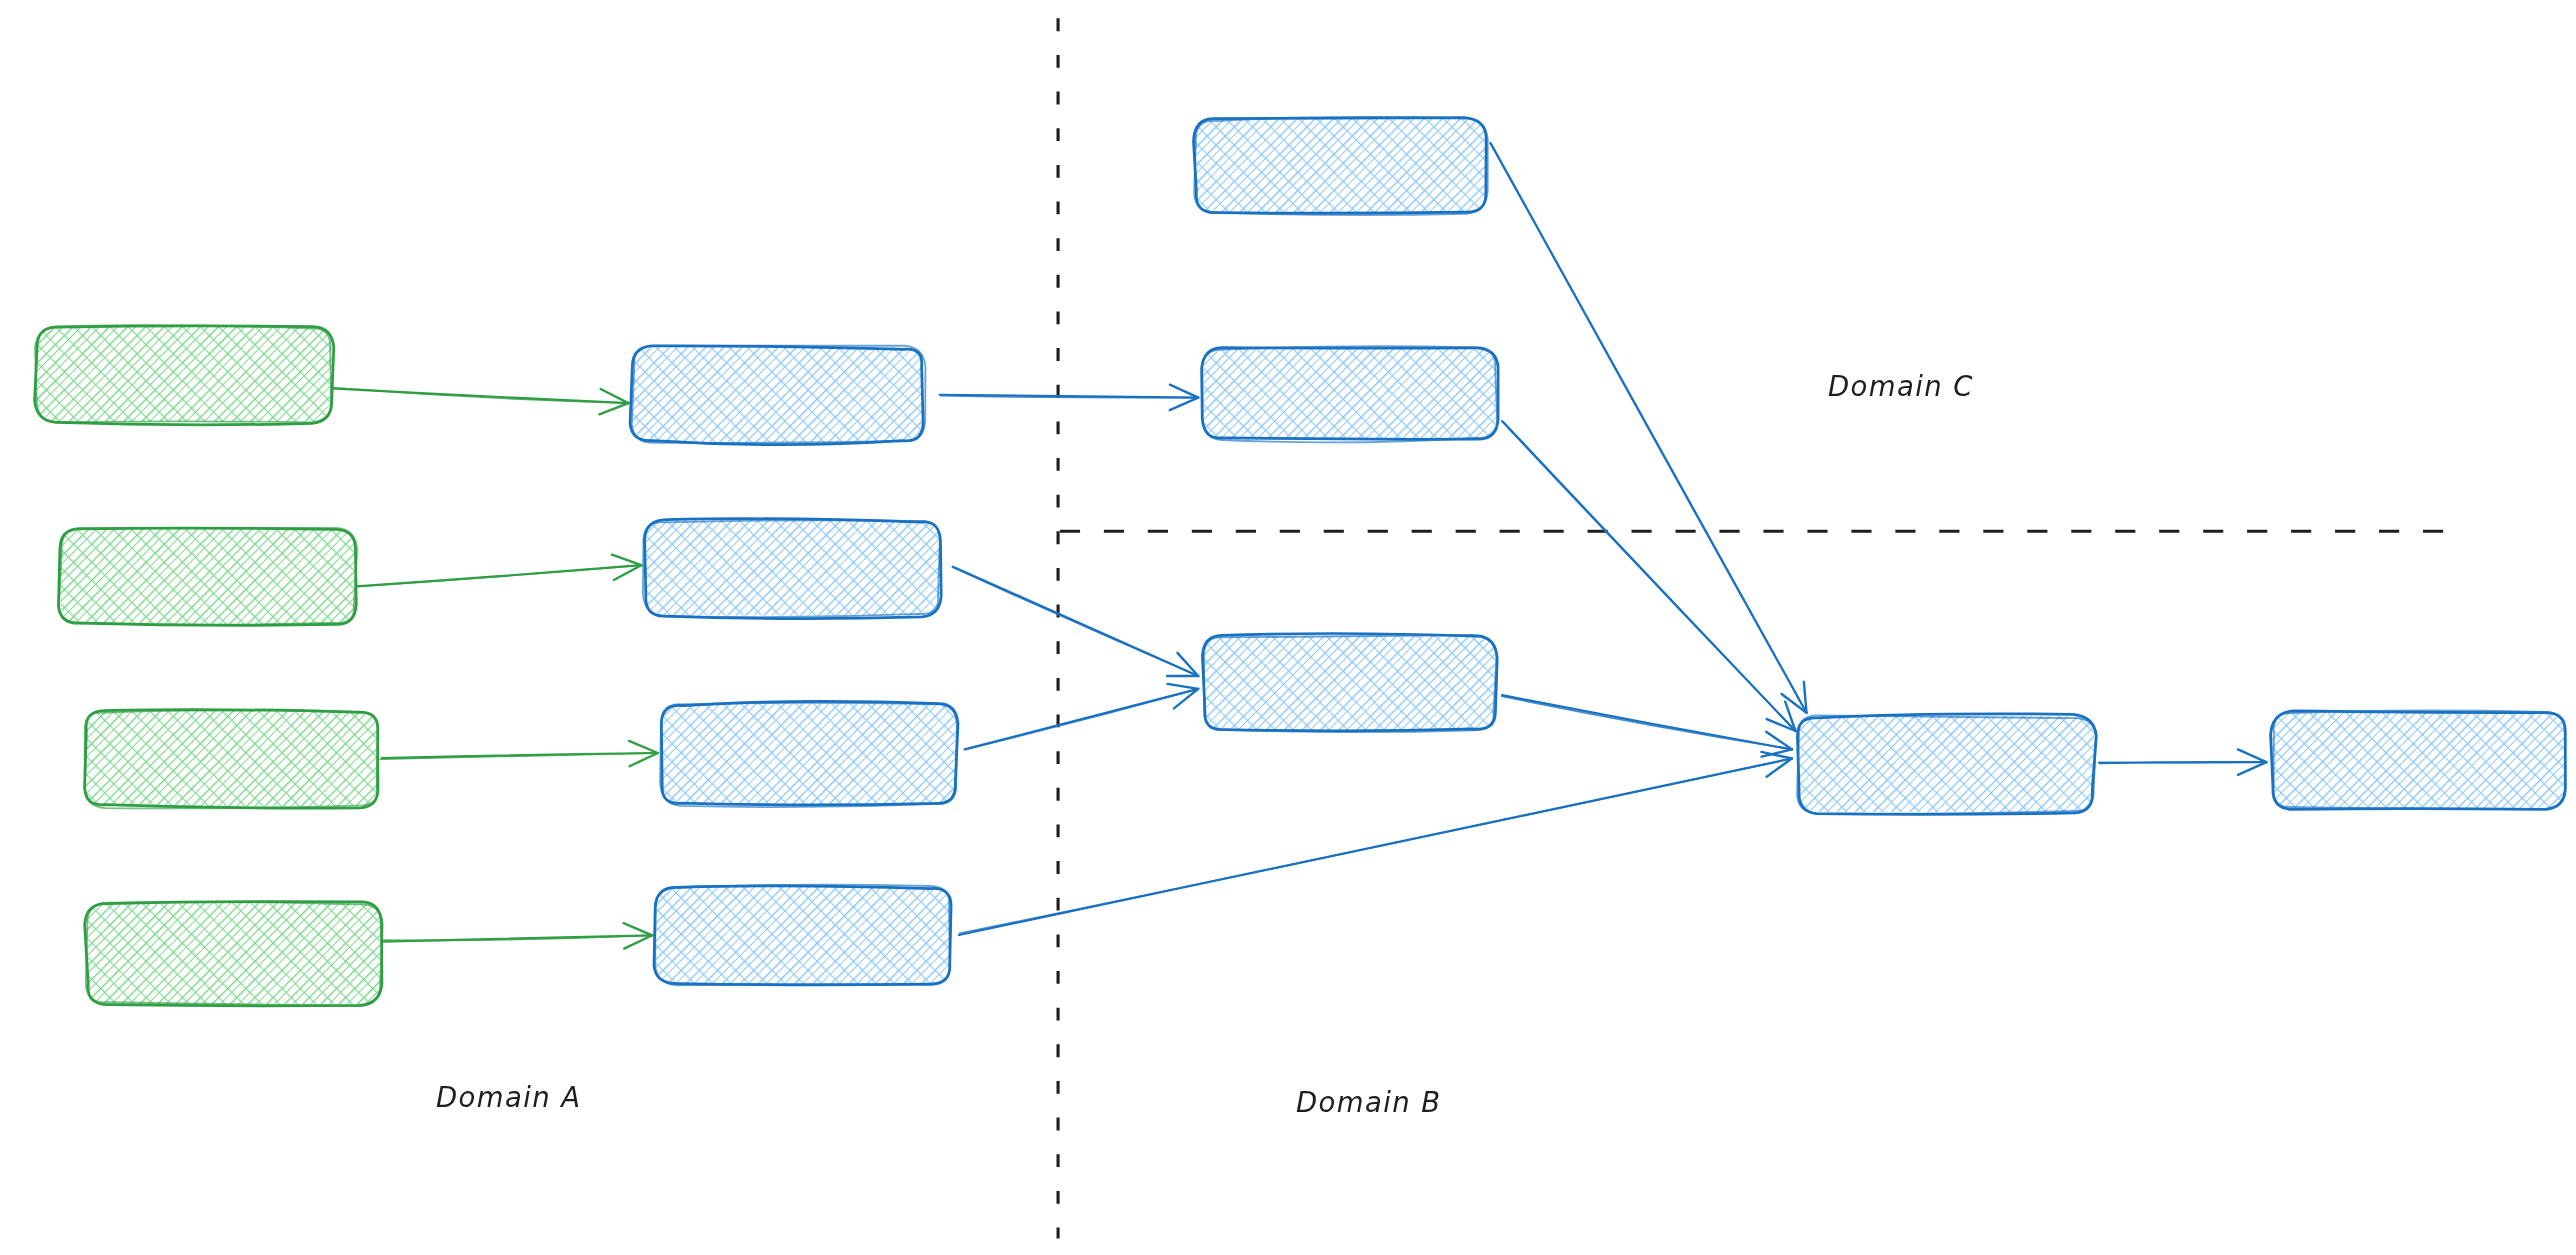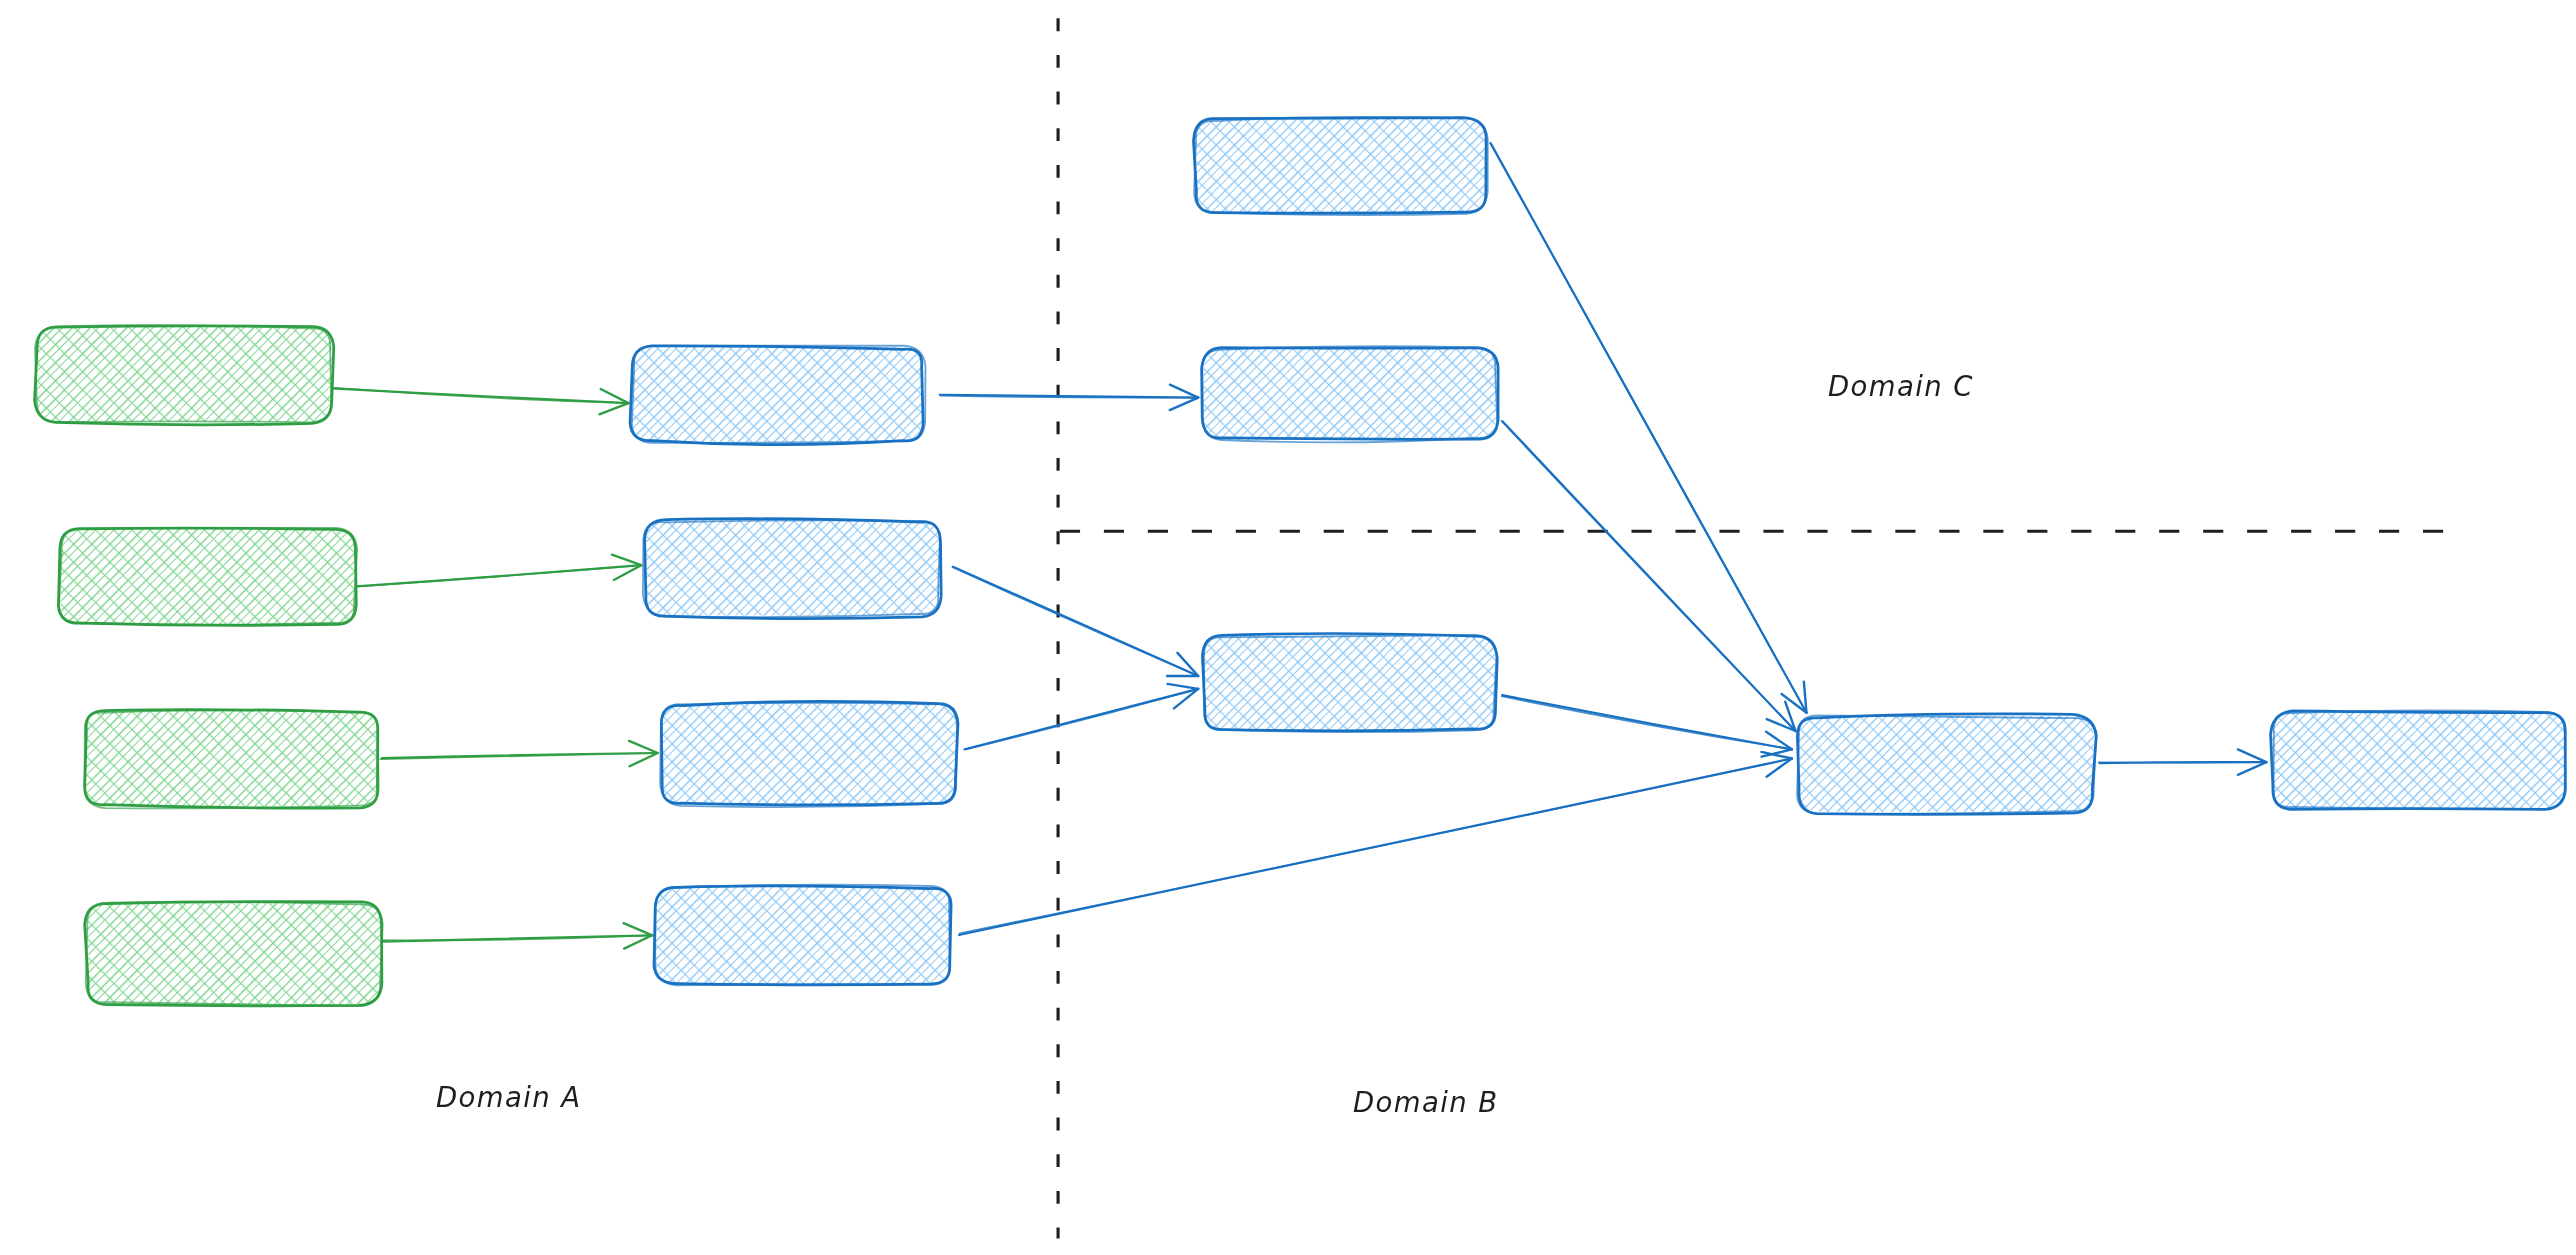--- a/index.html
+++ b/index.html
@@ -237,17 +237,17 @@
           <rect x="2480" y="778" width="320" height="104" rx="22" ry="22" fill="url(#hatchBlue)"></rect>
           <rect x="2480" y="778" width="320" height="104" rx="22" ry="22" fill="url(#hatchBlue2)"></rect>
           <path d="M 2503.2155146144332 775.9967154424637 Q 2623.02062936835 777.6544592805207 2778.704993252456 778.0266709063202 Q 2800 778 2800.3234689243136 797.6443696703761 L 2800.358709183335 859.9365174669772 Q 2800 882 2778.0698465578257 883.6747912656516 Q 2637.8887160249055 881.8540138542652 2500.6645849719644 883.4335852447897 Q 2480 882 2481.21270987764 859.8422050055117 L 2478.619925534725 802.2838147152215 Q 2480 778 2503.2155146144332 775.9967154424637 Z" fill="none" stroke="#1971c2" stroke-width="3" stroke-linecap="round" stroke-linejoin="round" opacity="1"></path>
           <path d="M 2501.588307318091 778.3717723447829 Q 2624.085428025201 773.4929187200963 2777.8953261069955 777.2213726948946 Q 2800 778 2799.718095822632 798.1822933200747 L 2800.521723572165 862.2620838399977 Q 2800 882 2776.6368983566763 883.17027255781 Q 2639.0343809500337 883.597373946011 2500.6624148748815 880.8527384083718 Q 2480 882 2481.9323213502767 859.928695211187 L 2482.1295273192227 801.3941554155201 Q 2480 778 2501.588307318091 778.3717723447829 Z" fill="none" stroke="#1971c2" stroke-width="2" stroke-linecap="round" stroke-linejoin="round" opacity="0.65"></path>
         </g>
       </g>
   </svg>
 
   <div id="label-host">
       <div class="domain-label" style="left: 436px; top: 1081px;">Domain A</div>
-      <div class="domain-label" style="left: 1353px; top: 1086px;">Domain B</div>
+      <div class="domain-label" style="left: 1296px; top: 1086px;">Domain B</div>
       <div class="domain-label" style="left: 1828px; top: 370px;">Domain C</div>
     </div>
 </div>
 
 
 </body></html>

